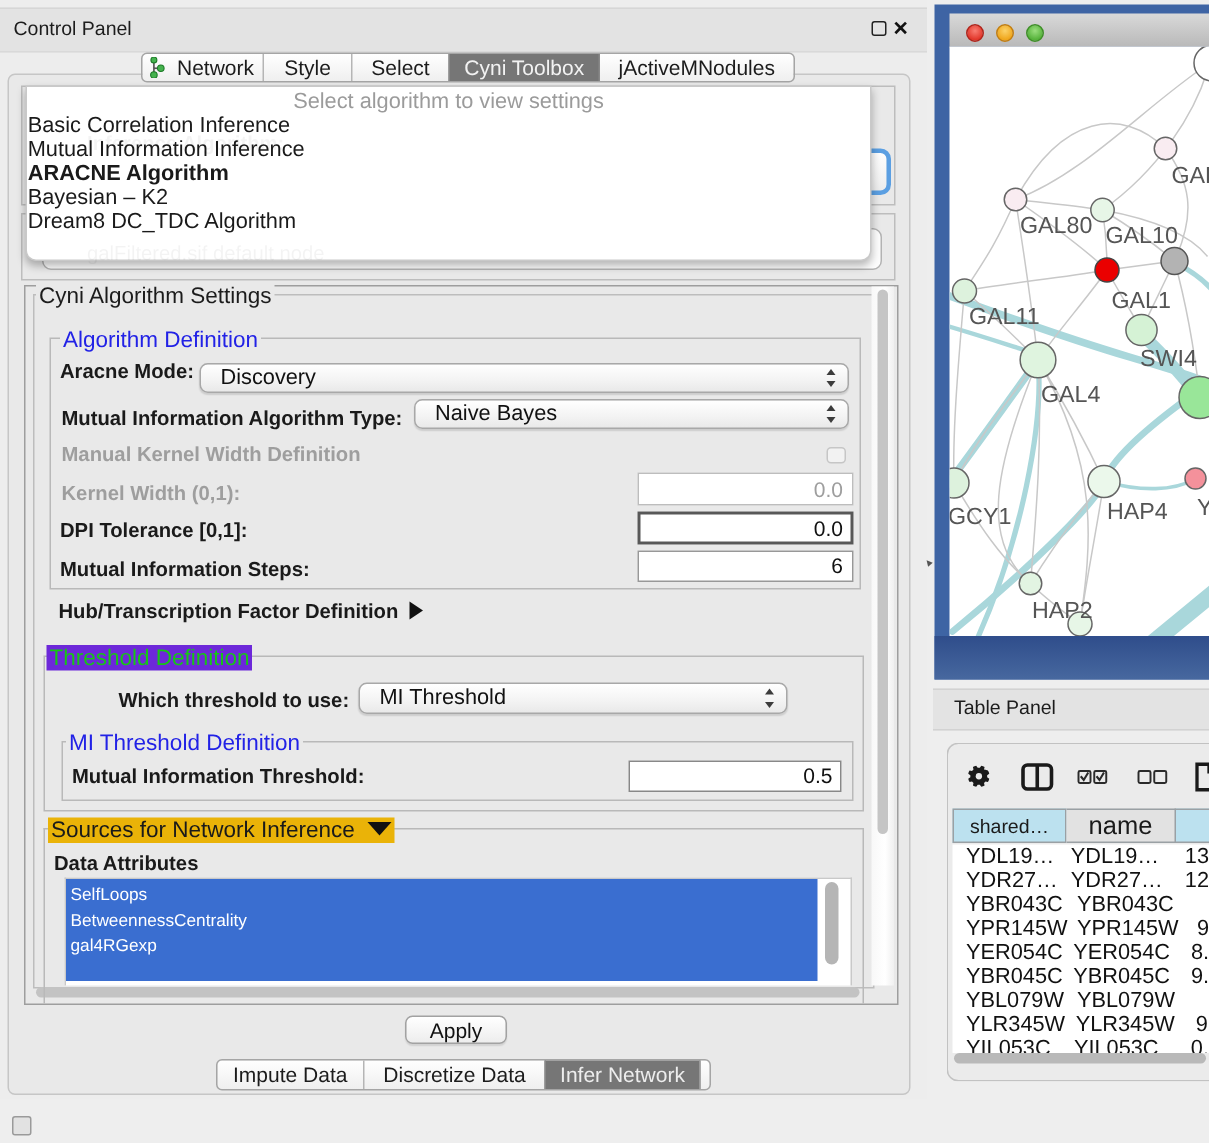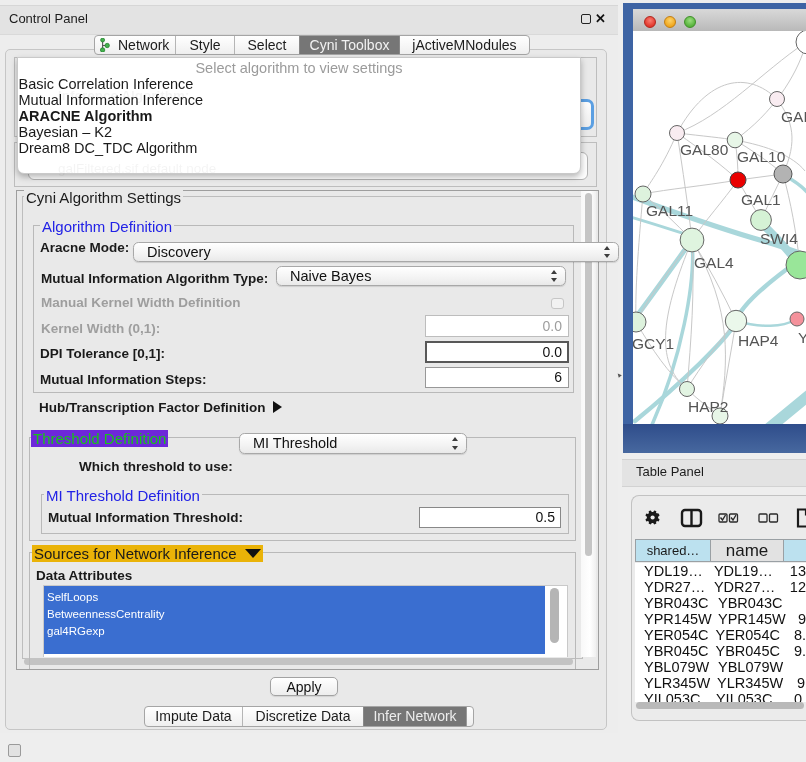--- a/index.html
+++ b/index.html
@@ -57,39 +57,39 @@
 
 <div class="abs" style="left:581px;top:191px;width:15px;height:466px;background:linear-gradient(90deg,#f8f8f8,#ffffff 60%,#f0f0f0);"></div>
 <div class="abs" style="left:585px;top:193px;width:7px;height:363px;background:#c5c5c5;border-radius:4px;"></div>
 
 <div class="abs" style="left:24px;top:658px;width:549px;height:7px;background:#c3c3c3;border-radius:4px;"></div>
 
 <div class="abs" style="left:33px;top:225px;width:539px;height:166px;border:1px solid #b9b9b9;"></div>
 <div class="abs" style="left:40px;top:218px;padding:0 2px;background:#e9e9e9;font-size:15px;color:#2222e6;">Algorithm Definition</div>
 
 <div class="abs b" style="left:40px;top:240px;font-size:13.5px;color:#1a1a1a;">Aracne Mode:</div>
-<div class="abs combo" style="left:133px;top:242px;width:486px;height:20px;">Discovery</div>
+<div class="abs combo" style="left:133px;top:242px;width:433px;height:20px;">Discovery</div>
 <div class="abs b" style="left:41px;top:271px;font-size:13.5px;color:#1a1a1a;">Mutual Information Algorithm Type:</div>
 <div class="abs combo" style="left:276px;top:266px;width:290px;height:20px;">Naive Bayes</div>
 <div class="abs b" style="left:41px;top:295px;font-size:13.5px;color:#9e9e9e;">Manual Kernel Width Definition</div>
 <div class="abs" style="left:551px;top:298px;width:11px;height:9px;background:#f2f2f2;border:1px solid #c6c6c6;border-radius:3px;"></div>
 <div class="abs b" style="left:41px;top:321px;font-size:13.5px;color:#9e9e9e;">Kernel Width (0,1):</div>
 <div class="abs" style="left:425px;top:315px;width:144px;height:22px;background:#fff;border:1px solid #bdbdbd;box-sizing:border-box;font-size:14px;color:#9e9e9e;text-align:right;line-height:20px;padding-right:6px;">0.0</div>
 <div class="abs b" style="left:40px;top:346px;font-size:13.5px;color:#1a1a1a;">DPI Tolerance [0,1]:</div>
 <div class="abs" style="left:425px;top:341px;width:144px;height:22px;background:#fff;border:2px solid #585858;box-sizing:border-box;font-size:14px;color:#111;text-align:right;line-height:18px;padding-right:5px;">0.0</div>
 <div class="abs b" style="left:40px;top:372px;font-size:13.5px;color:#1a1a1a;">Mutual Information Steps:</div>
 <div class="abs" style="left:425px;top:367px;width:144px;height:21px;background:#fff;border:1px solid #989898;box-sizing:border-box;font-size:14px;color:#111;text-align:right;line-height:19px;padding-right:6px;">6</div>
 
 <div class="abs b" style="left:39px;top:400px;font-size:13.5px;color:#1a1a1a;">Hub/Transcription Factor Definition</div>
 <div class="abs" style="left:273px;top:401px;width:0;height:0;border-left:9px solid #111;border-top:6px solid transparent;border-bottom:6px solid transparent;"></div>
 
 <div class="abs" style="left:29px;top:437px;width:545px;height:102px;border:1px solid #b9b9b9;"></div>
 <div class="abs" style="left:31px;top:430px;padding:0 2px;background:#6d28d9;font-size:15px;color:#17c517;">Threshold Definition</div>
 <div class="abs b" style="left:79px;top:459px;font-size:13.5px;color:#1a1a1a;">Which threshold to use:</div>
-<div class="abs combo" style="left:239px;top:433px;width:228px;height:21px;">MI Threshold</div>
+<div class="abs combo" style="left:239px;top:455px;width:286px;height:21px;">MI Threshold</div>
 
 <div class="abs" style="left:41px;top:494px;width:526px;height:38px;border:1px solid #b9b9b9;"></div>
 <div class="abs" style="left:44px;top:487px;padding:0 2px;background:#e9e9e9;font-size:15px;color:#2222e6;">MI Threshold Definition</div>
 <div class="abs b" style="left:48px;top:510px;font-size:13.5px;color:#1a1a1a;">Mutual Information Threshold:</div>
 <div class="abs" style="left:419px;top:507px;width:142px;height:21px;background:#fff;border:1px solid #888;box-sizing:border-box;font-size:14px;color:#111;text-align:right;line-height:19px;padding-right:5px;">0.5</div>
 
 <div class="abs" style="left:29px;top:552px;width:545px;height:116px;border:1px solid #b9b9b9;border-bottom:none;"></div>
 <div class="abs" style="left:32px;top:545px;padding:0 2px;background:#eab308;font-size:15px;color:#1a1a1a;">Sources for Network Inference&nbsp; <span style="display:inline-block;width:0;height:0;border-top:9px solid #111;border-left:8px solid transparent;border-right:8px solid transparent;vertical-align:1px;"></span></div>
 <div class="abs b" style="left:36px;top:568px;font-size:13.5px;color:#1a1a1a;">Data Attributes</div>
 

